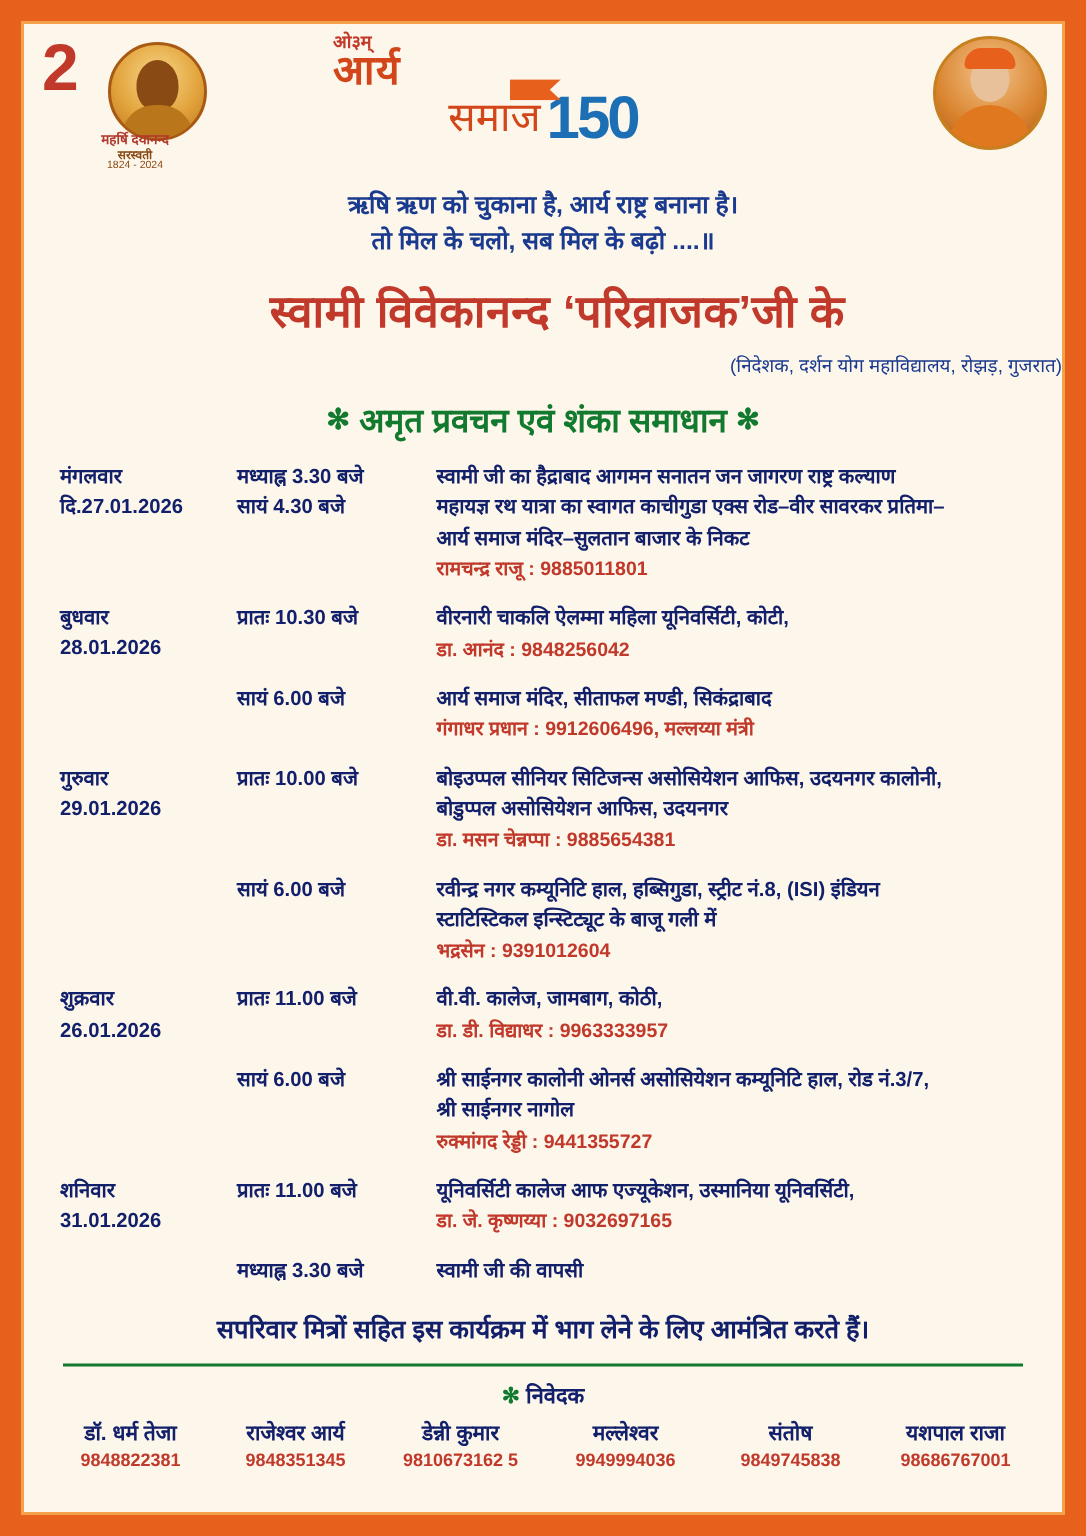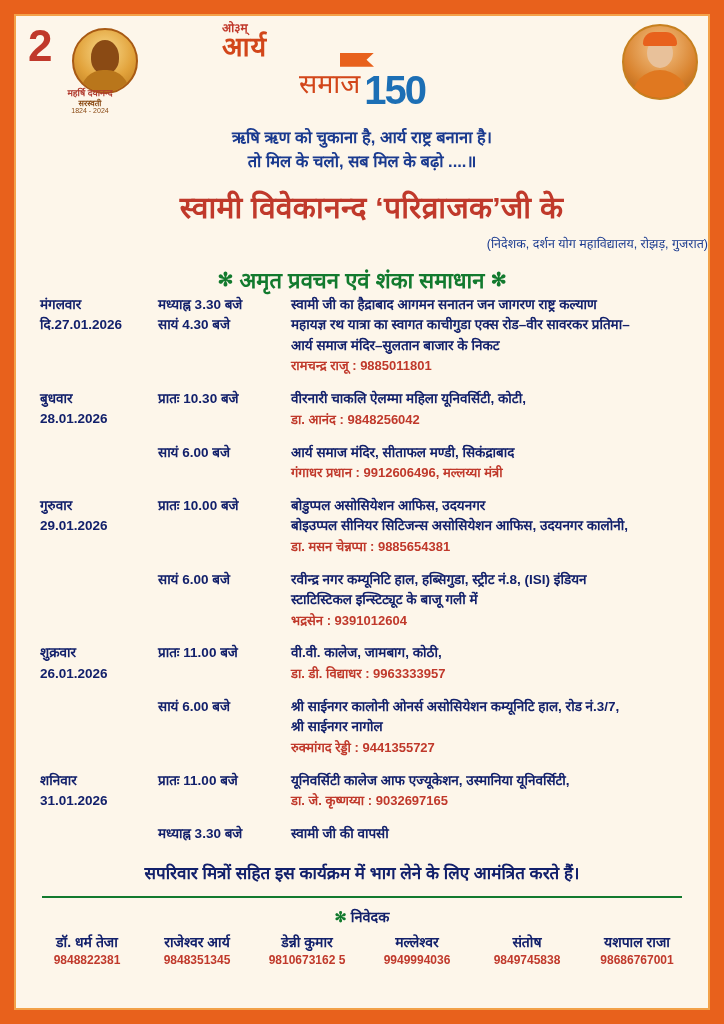--- a/index.html
+++ b/index.html
@@ -147,21 +147,20 @@
     font-size: 27px;
     font-weight: normal;
     color: #d2461a;
   }
   .center-logo .num150 {
     font-size: 40px;
     font-weight: bold;
     color: #1c6fb5;
     letter-spacing: -2px;
     line-height: 0.9;
-    margin-top: 11px;
   }
   .center-logo .sub150 {
     font-size: 9px;
     color: #d2461a;
     font-weight: bold;
   }
   .center-logo .flag {
     position: absolute;
     left: 118px;
     top: -8px;
@@ -242,21 +241,21 @@
     font-size: 22px;
     margin-top: 12px;
   }
   .title-green .star {
     color: #127a2e;
     font-size: 19px;
     vertical-align: 2px;
   }
   
   .schedule {
-    margin-top: 1px;
+    margin-top: 14px;
     padding: 0 22px 0 24px;
   }
   .grp {
     display: flex;
     margin-bottom: 1px;
   }
   .grp.spaced { margin-top: 13px; }
   .col-day {
     width: 118px;
     flex: 0 0 118px;
@@ -420,22 +419,22 @@
         </div>
         <div class="grp spaced">
           <div class="col-day">
             <div>गुरुवार</div>
             <div>29.01.2026</div>
           </div>
           <div class="col-time">
             <div>प्रातः 10.00 बजे</div>
           </div>
           <div class="col-desc">
+            <div>बोइउप्पल सीनियर सिटिजन्स असोसियेशन आफिस, उदयनगर कालोनी,</div>
             <div>बोडुप्पल असोसियेशन आफिस, उदयनगर</div>
-            <div>बोइउप्पल सीनियर सिटिजन्स असोसियेशन आफिस, उदयनगर कालोनी,</div>
             <div class="contact">डा. मसन चेन्नप्पा : 9885654381</div>
           </div>
         </div>
         <div class="grp spaced">
           <div class="col-day"></div>
           <div class="col-time">
             <div>सायं 6.00 बजे</div>
           </div>
           <div class="col-desc">
             <div>रवीन्द्र नगर कम्यूनिटि हाल, हब्सिगुडा, स्ट्रीट नं.8, (ISI) इंडियन</div>

